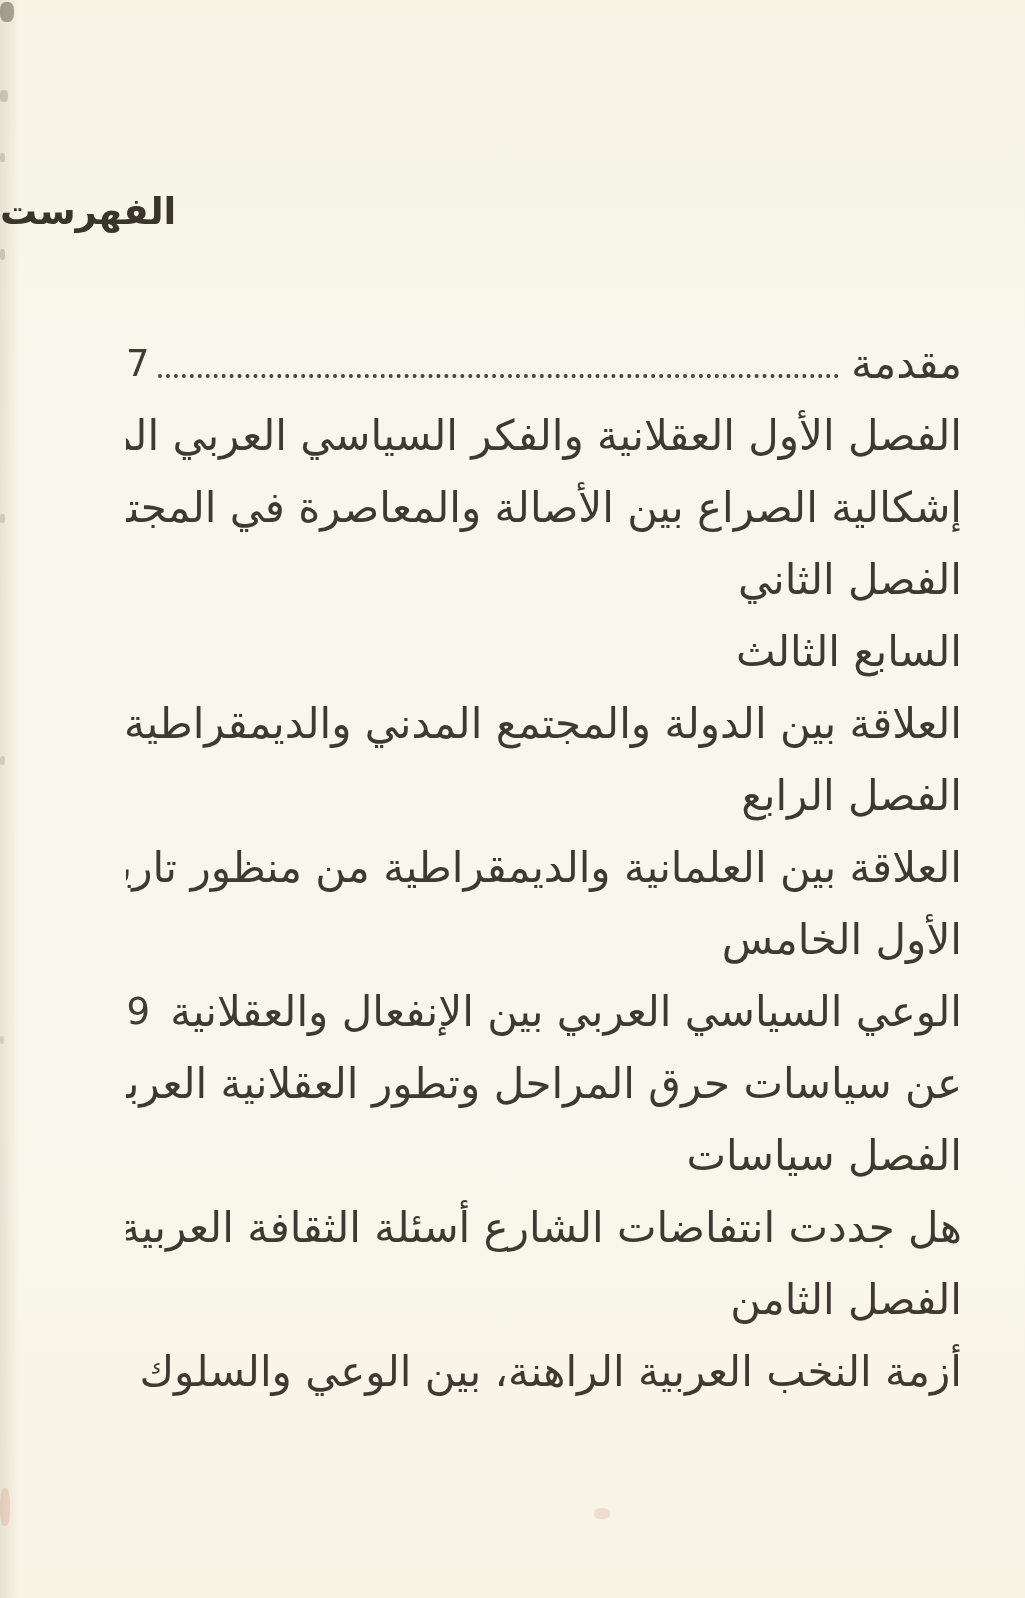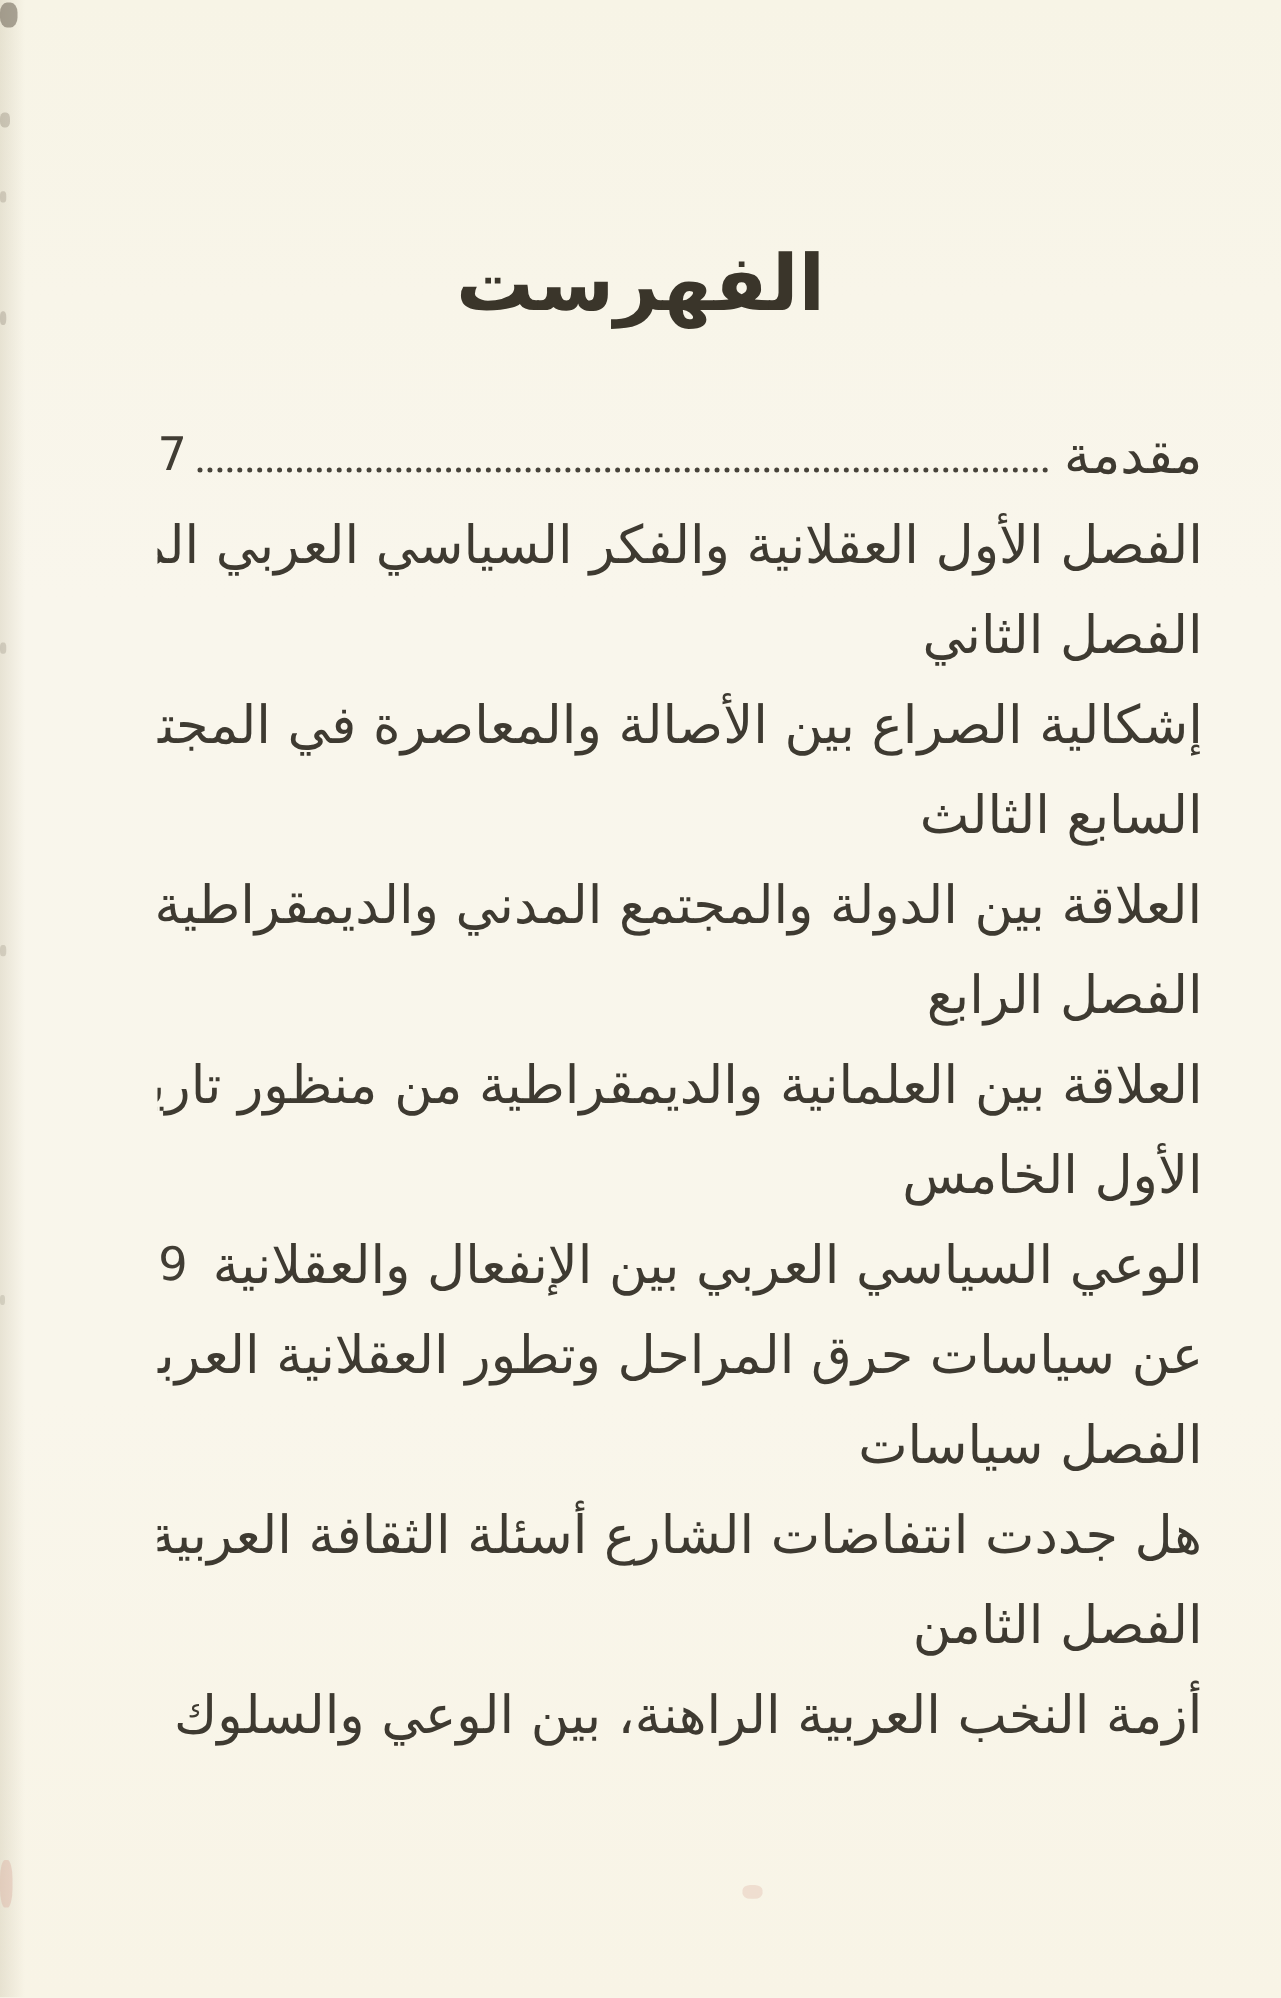--- a/index.html
+++ b/index.html
@@ -21,22 +21,22 @@
       linear-gradient(90deg, rgba(205,198,176,0.40) 0px, rgba(205,198,176,0.0) 20px),
       linear-gradient(180deg, #f7f4e6 0%, #f9f6ec 30%, #f9f6eb 70%, #f8f4e6 100%);
     color: #3e3a31;
   }
   .title {
     position: absolute;
     top: 190px;
     left: 0;
     right: 0;
     margin: 0;
-    text-align: center;
-    font-size: 62px;
+    text-align: left;
+    font-size: 37px;
     font-weight: bold;
     color: #3a352a;
   }
   .toc {
     position: absolute;
     top: 327px;
     right: 63px;
     left: 126px;
     direction: rtl;
   }
@@ -106,26 +106,26 @@
     <span class="toc-label">مقدمة</span>
     <span class="toc-dots"></span>
     <span class="toc-page">7</span>
   </div>
       <div class="toc-row">
     <span class="toc-label">الفصل الأول العقلانية والفكر السياسي العربي المعاصر</span>
     <span class="toc-dots"></span>
     <span class="toc-page">9</span>
   </div>
       <div class="toc-row">
-    <span class="toc-label">الفصل الثاني</span>
+    <span class="toc-label">إشكالية الصراع بين الأصالة والمعاصرة في المجتمعات العربية</span>
+    <span class="toc-dots"></span>
 
   </div>
       <div class="toc-row">
-    <span class="toc-label">إشكالية الصراع بين الأصالة والمعاصرة في المجتمعات العربية</span>
-    <span class="toc-dots"></span>
+    <span class="toc-label">الفصل الثاني</span>
 
   </div>
       <div class="toc-row">
     <span class="toc-label">السابع الثالث</span>
 
   </div>
       <div class="toc-row">
     <span class="toc-label">العلاقة بين الدولة والمجتمع المدني والديمقراطية في سياق تاريخي</span>
     <span class="toc-dots"></span>
 

